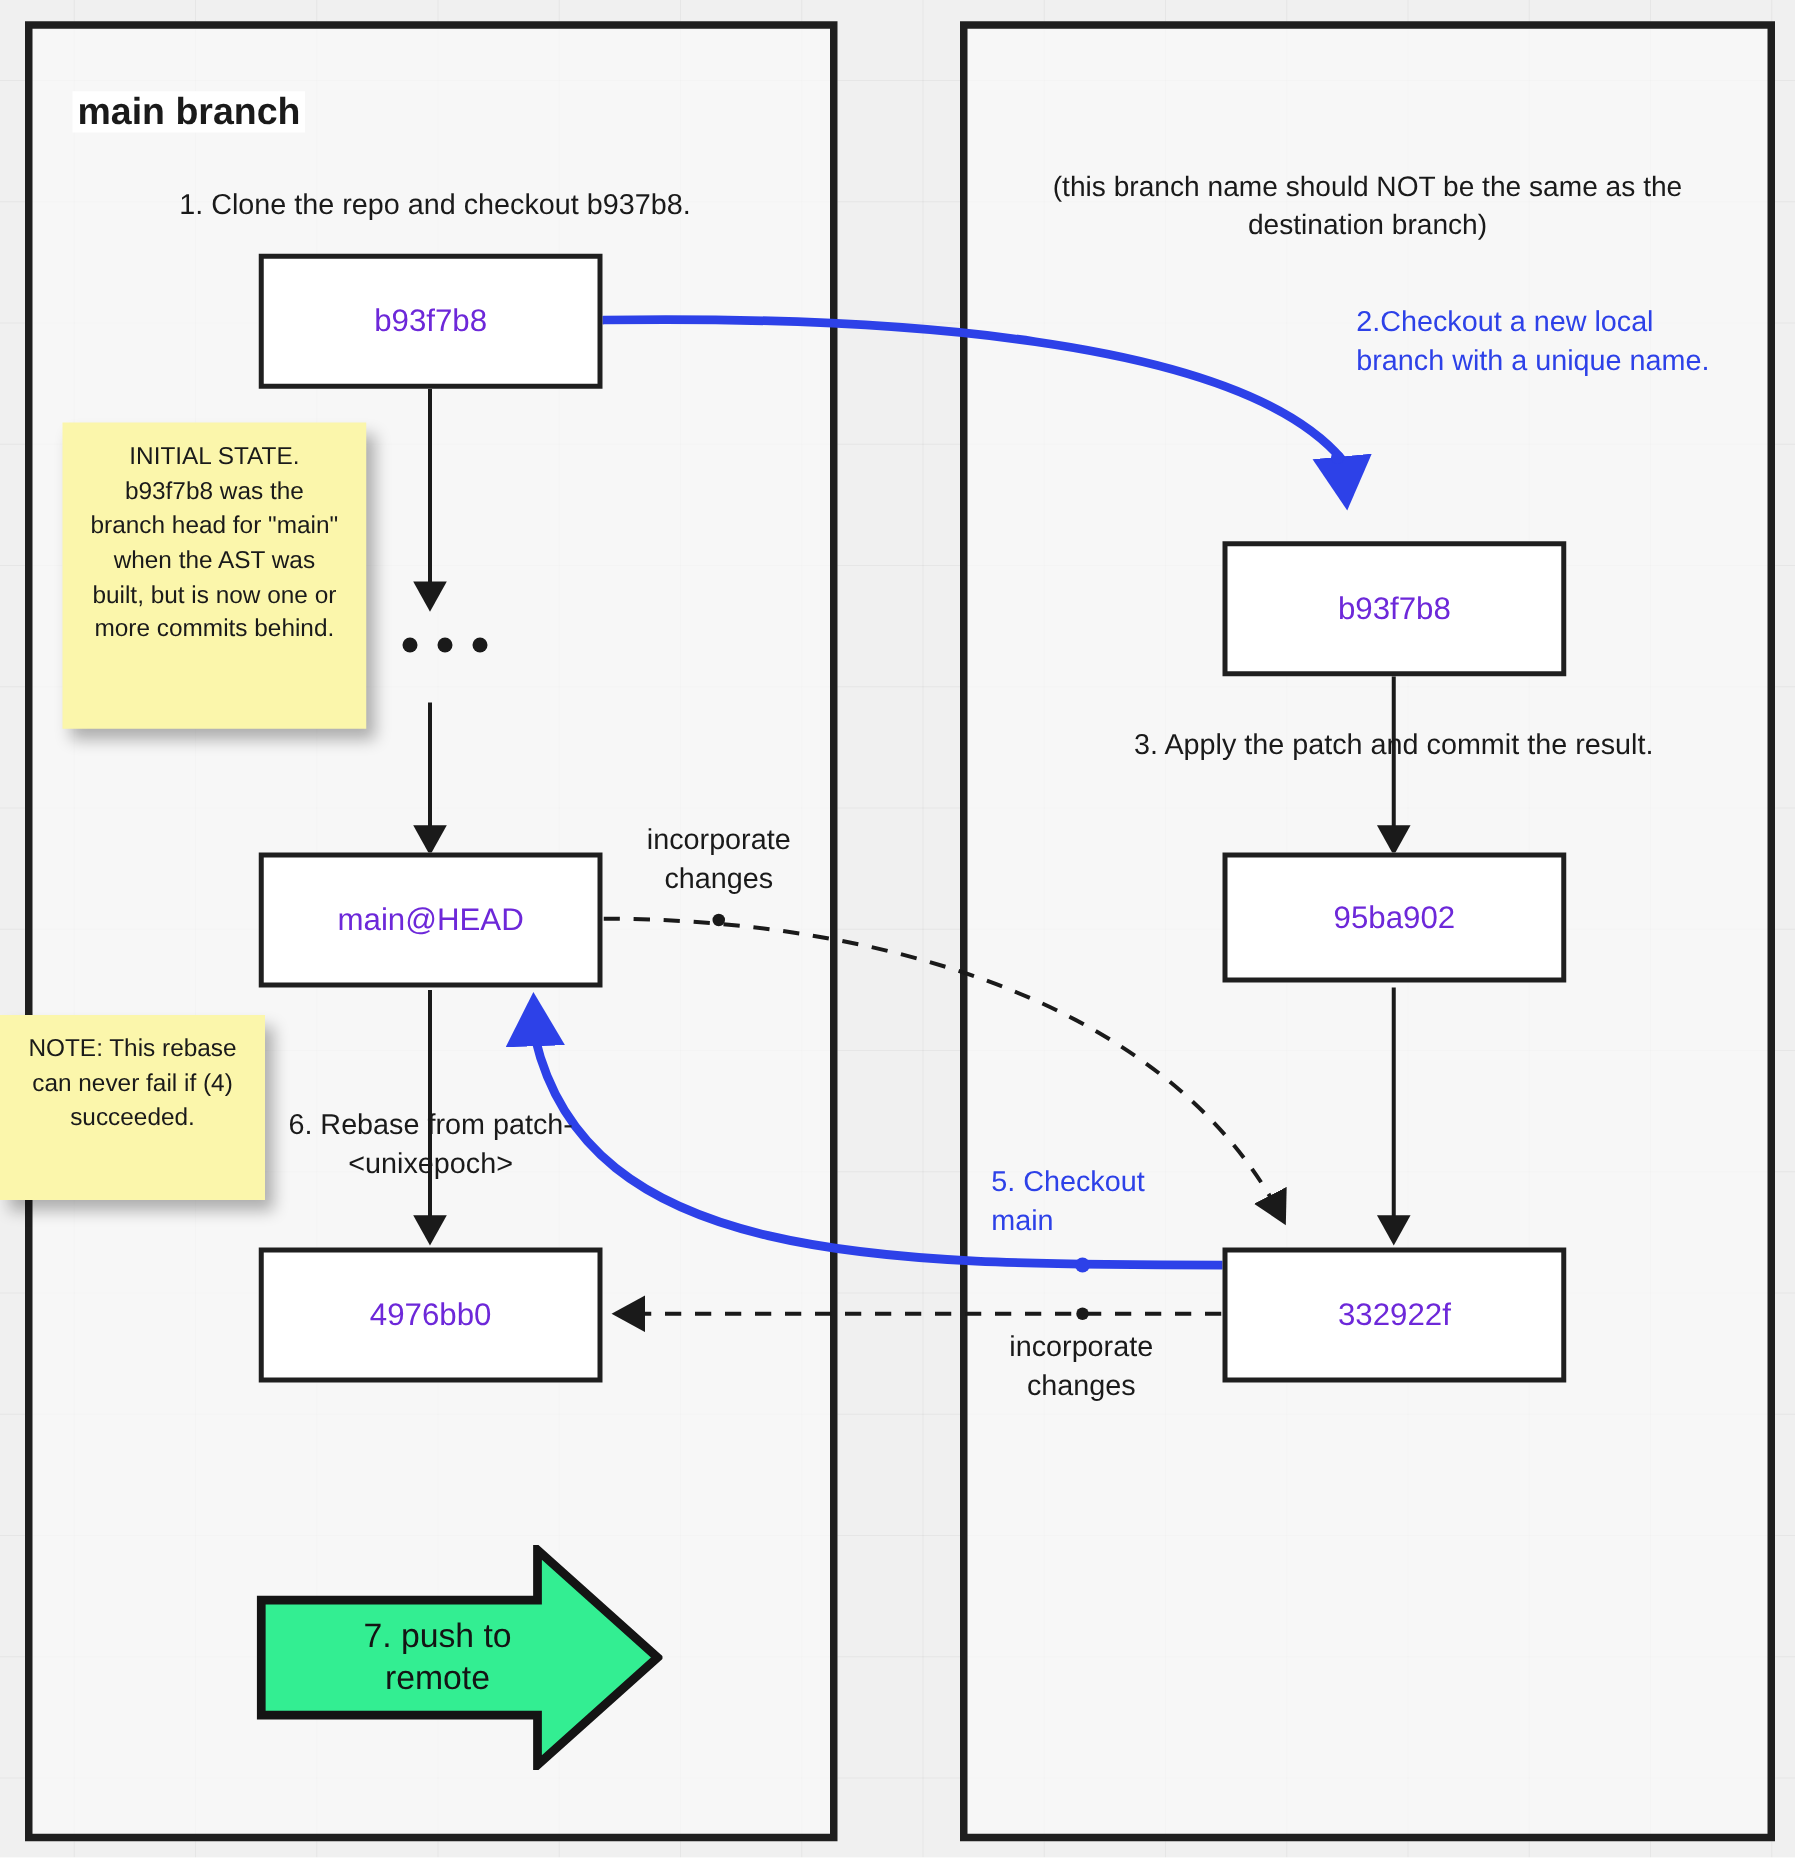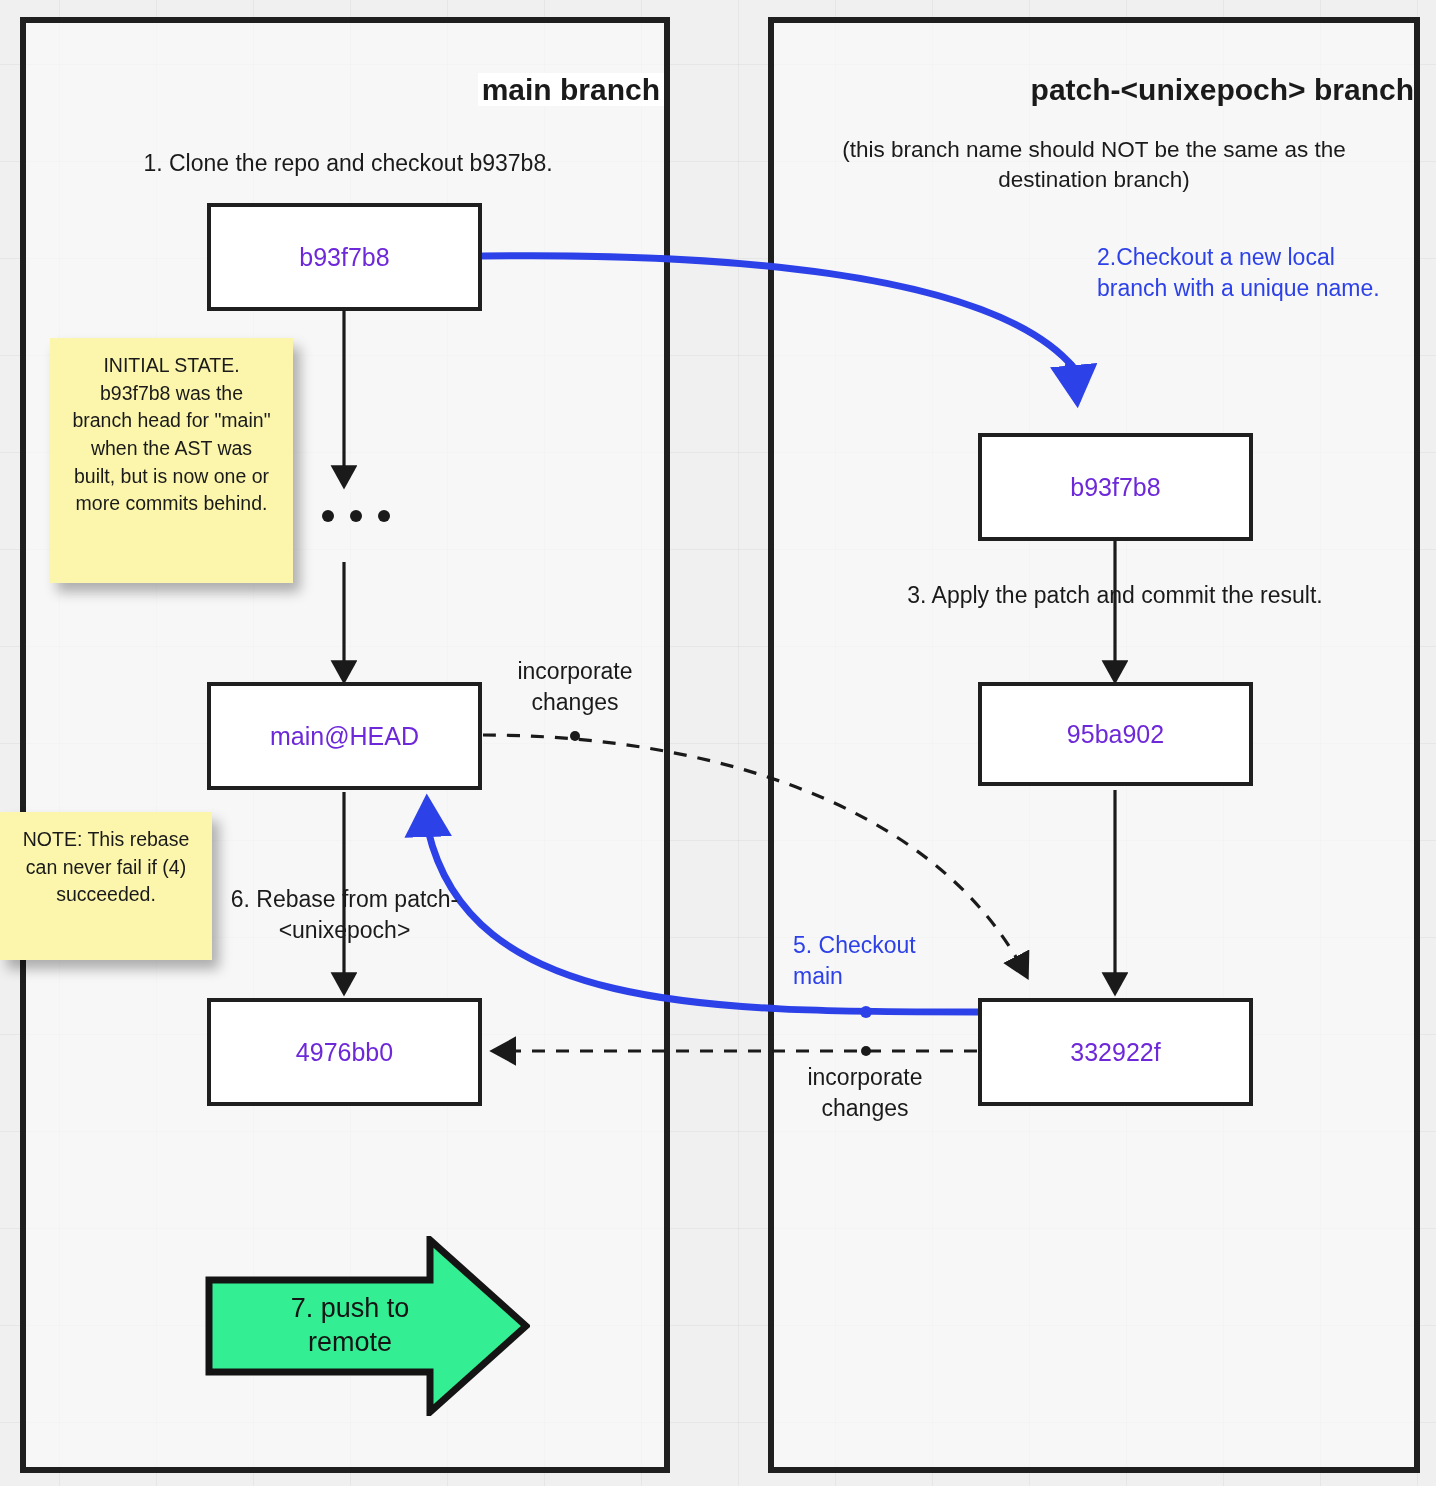--- a/index.html
+++ b/index.html
@@ -24,25 +24,26 @@
     position: absolute;
     border: 6px solid #1f1f1f;
     background: rgba(250,250,250,0.72);
     box-sizing: border-box;
   }
   #panel-main  { left: 20px;  top: 17px; width: 650px; height: 1456px; }
   #panel-patch { left: 768px; top: 17px; width: 652px; height: 1456px; }
 
   .panel-title {
     position: absolute;
-    text-align: right;
+    text-align: left;
     font-weight: bold;
     font-size: 30px;
     color: #1a1a1a;
     white-space: nowrap;
+    padding-left: 32px;
   }
   #title-main  { left: 0; right: 0; top: 50px; }
   #title-main span { background: #ffffff; padding: 0 4px; }
   #title-patch { left: 0; right: 0; top: 50px; }
 
   .panel-subtitle {
     position: absolute;
     left: 48px; right: 48px;
     top: 112px;
     text-align: center;
@@ -129,23 +130,20 @@
 
 <div id="canvas">
 
   <div class="panel" id="panel-main">
     <div class="panel-title" id="title-main">
       <span>main branch</span>
     </div>
   </div>
 
   <div class="panel" id="panel-patch">
-    <div class="panel-title" id="title-patch">
-      <span>patch-&lt;unixepoch&gt; branch</span>
-    </div>
     <div class="panel-subtitle">(this branch name should NOT be the same as the destination branch)</div>
   </div>
 
   <svg id="svg-layer" viewBox="0 0 1436 1486">
     <defs>
       <marker id="ah-black" markerWidth="11" markerHeight="11" refX="6.2" refY="4.2" orient="auto" markerUnits="strokeWidth">
         <path d="M0,0 L7.6,4.2 L0,8.4 Z" fill="#1a1a1a"></path>
       </marker>
       <marker id="ah-black-dash" markerWidth="13" markerHeight="13" refX="6.6" refY="4.6" orient="auto" markerUnits="strokeWidth">
         <path d="M0,0 L8.4,4.6 L0,9.2 Z" fill="#1a1a1a"></path>
@@ -226,21 +224,21 @@
 
   <div class="caption center" style="left:790px; width:150px; top:1062px;">incorporate changes</div>
 
   <div class="green-arrow-wrap" style="left:205px; top:1236px; width:325px; height:180px;">
     <svg width="325" height="180" viewBox="0 0 325 180">
       <path d="M4,44 L225,44 L225,4 L321,90 L225,176 L225,136 L4,136 Z" fill="#33eE92" stroke="#141414" stroke-width="7" stroke-linejoin="miter"></path>
     </svg>
     <div class="green-arrow-label">7. push to remote</div>
   </div>
 
-  <div class="caption blue" style="left:1085px; width:290px; top:242px;margin-left:12px;">2.Checkout a new local branch with a unique name.</div>
+  <div class="caption blue" style="left:1085px; width:290px; top:242px;">2.Checkout a new local branch with a unique name.</div>
 
   <div class="commit-box" style="left:978px; top:433px; width:275px; height:108px;">
     <span>b93f7b8</span>
   </div>
 
   <div class="caption center" style="left:860px; width:510px; top:580px;">3. Apply the patch and commit the result.</div>
 
   <div class="commit-box" style="left:978px; top:682px; width:275px; height:104px;">
     <span>95ba902</span>
   </div>

